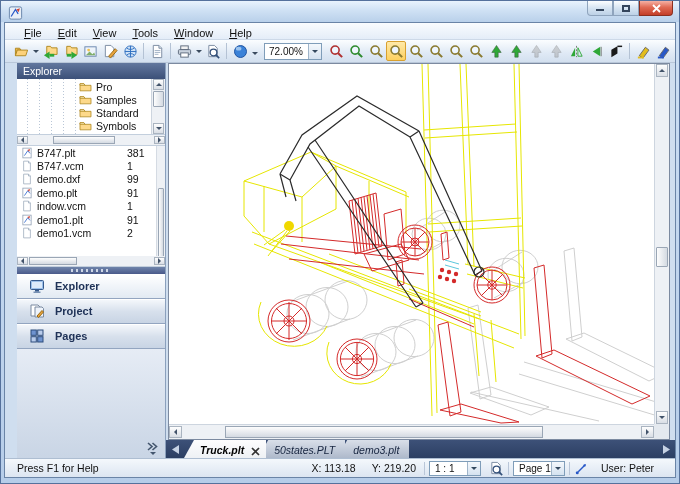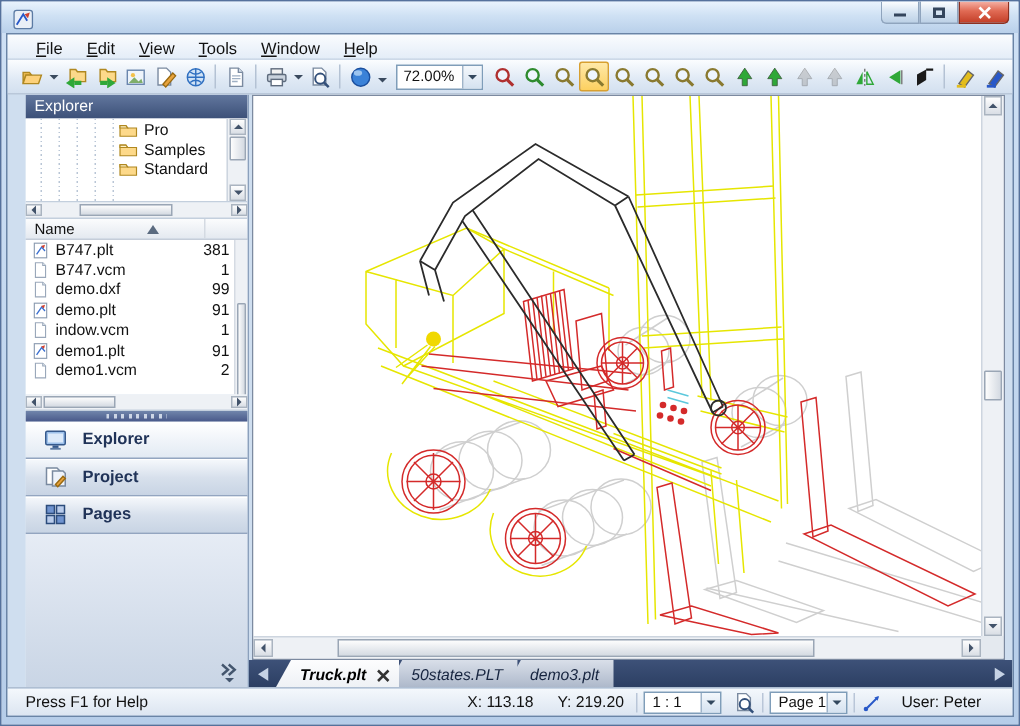--- a/index.html
+++ b/index.html
@@ -85,21 +85,21 @@
 
   .list-header { height:14px; display:flex; background:linear-gradient(#fbfcfd,#e4e9f0); border-bottom:1px solid #c5cdd9; font-size:10px; }
   .lh-name { flex:1; padding:1px 4px 0 6px; border-right:1px solid #d4dae2; display:flex; align-items:center; }
   .lh-name svg { width:8px; height:6px; margin-left:48px; }
   .lh-size { width:28px; }
   .filelist { flex:1; background:#fff; position:relative; overflow:hidden; }
   .file-rows { position:absolute; left:0; top:0; right:9px; }
   .file-row { height:13.4px; display:flex; align-items:center; padding:0 3px 0 4px; font-size:10.5px; white-space:nowrap; }
   .file-row svg { width:12px; height:12px; margin-right:4px; flex:none; }
   .file-row .fname { flex:1; overflow:hidden; }
-  .file-row .fpages { width:26px; text-align:right; }
+  .file-row .fpages { width:26px; }
   .list-vscroll { position:absolute; right:0; top:0; bottom:0; width:9px; background:#eef1f5; border-left:1px solid #d5dbe3; }
   .splitter { height:7px; background:linear-gradient(#7085ab,#49598a); flex:none; position:relative; }
   .splitter:after { content:""; position:absolute; left:50%; top:2px; width:40px; height:3px; margin-left:-20px;
     background:repeating-linear-gradient(to right,#cdd6e6 0 2px,transparent 2px 5px); }
 
   .navbtn { height:25px; display:flex; align-items:center; padding-left:12px; font-size:11px; font-weight:bold; color:#203358;
     background:linear-gradient(#f4f7fb,#d7e0ec 50%,#c8d4e4); border-bottom:1px solid #93a5c0; border-top:1px solid #fff; }
   .navbtn.active { background:linear-gradient(#ffffff,#f0f4f9 50%,#e2eaf3); }
   .navbtn svg { width:16px; height:16px; margin-right:10px; }
   .navfill { flex:1; background:linear-gradient(#e6ecf5,#c9d5e5); position:relative; }
@@ -481,20 +481,26 @@
                   <use href="#i-folder-tree" xlink:href="#i-folder-tree"></use>
                 </svg>
                 <span>Samples</span>
               </div>
               <div class="tree-row">
                 <svg>
                   <use href="#i-folder-tree" xlink:href="#i-folder-tree"></use>
                 </svg>
                 <span>Standard</span>
               </div>
+              <div class="tree-row">
+                <svg>
+                  <use href="#i-folder-tree" xlink:href="#i-folder-tree"></use>
+                </svg>
+                <span>Symbols</span>
+              </div>
             </div>
           <div class="vscroll">
             <div class="sb-arr up">
                 <i class="tri-up"></i>
               </div>
             <div class="sb-thumb" style="top:12px;height:16px"></div>
             <div class="sb-arr dn">
                 <i class="tri-dn"></i>
               </div>
           </div>
@@ -502,29 +508,20 @@
         <div class="hscroll">
           <div class="hs-arr lf">
               <i class="tri-lf"></i>
             </div>
           <div class="hs-thumb" style="left:36px;width:62px"></div>
           <div class="hs-arr rt">
               <i class="tri-rt"></i>
             </div>
         </div>
 
-        <div class="list-header">
-          <div class="lh-name">
-              <span>Name</span>
-            <svg viewBox="0 0 8 6">
-                <path d="M4 0 L8 6 L0 6 Z" fill="#5b6b80"></path>
-              </svg>
-          </div>
-          <div class="lh-size"></div>
-        </div>
 
         <div class="filelist">
           <div class="file-rows" id="filerows">
               <div class="file-row">
                 <svg>
                   <use href="#i-plt" xlink:href="#i-plt"></use>
                 </svg>
                 <span class="fname">B747.plt</span>
                 <span class="fpages">381</span>
               </div>

